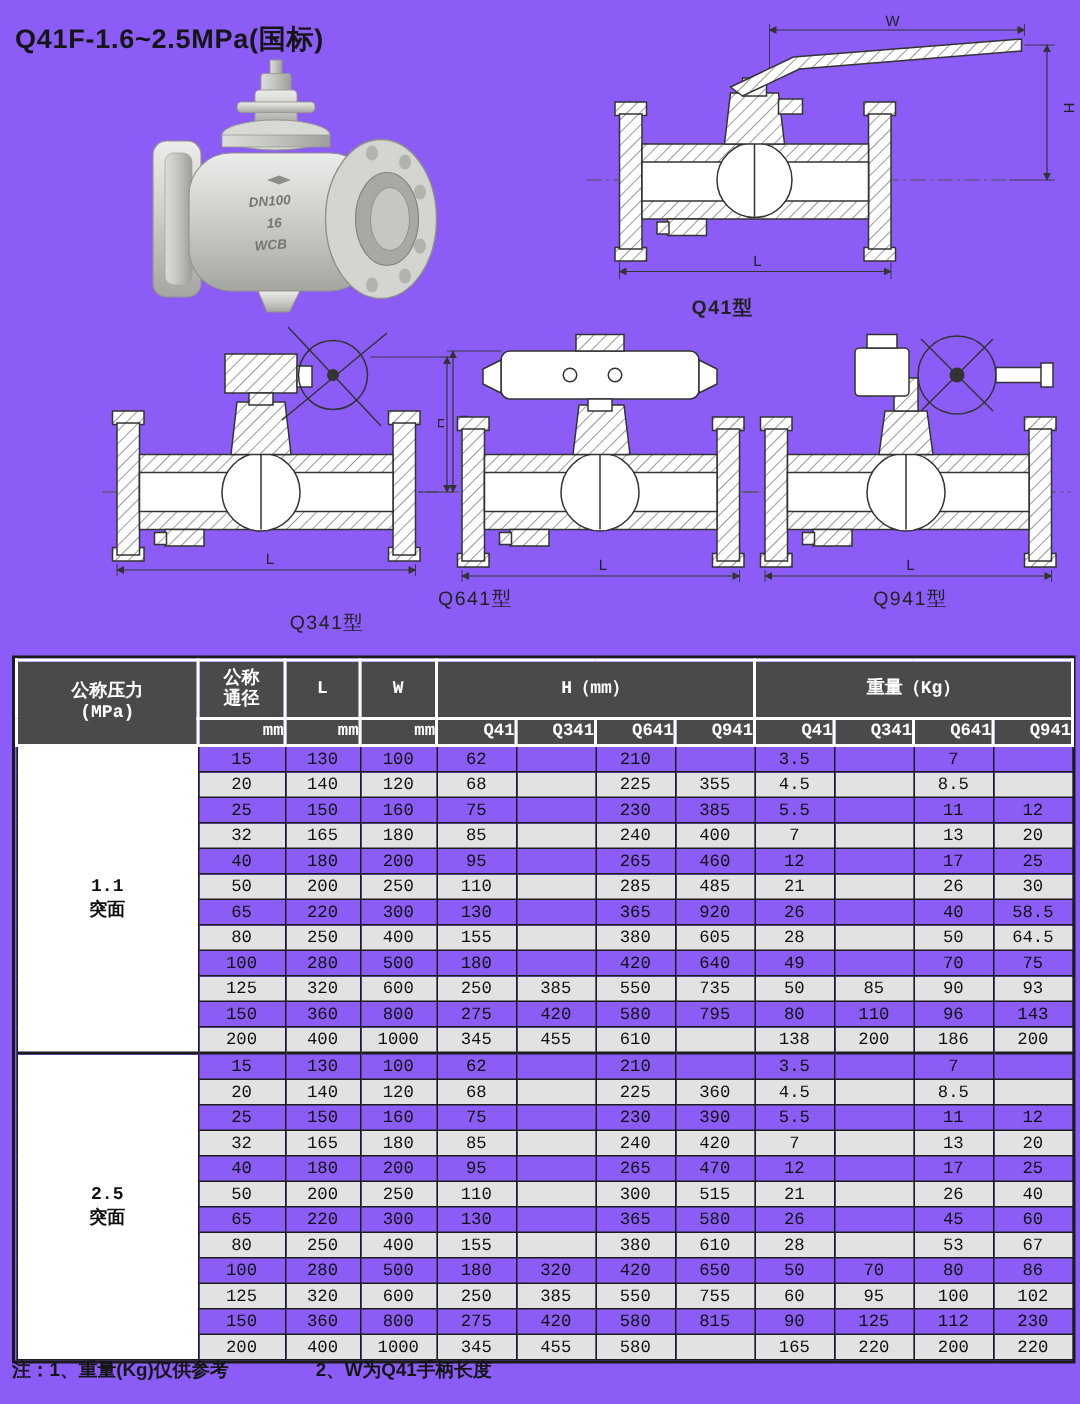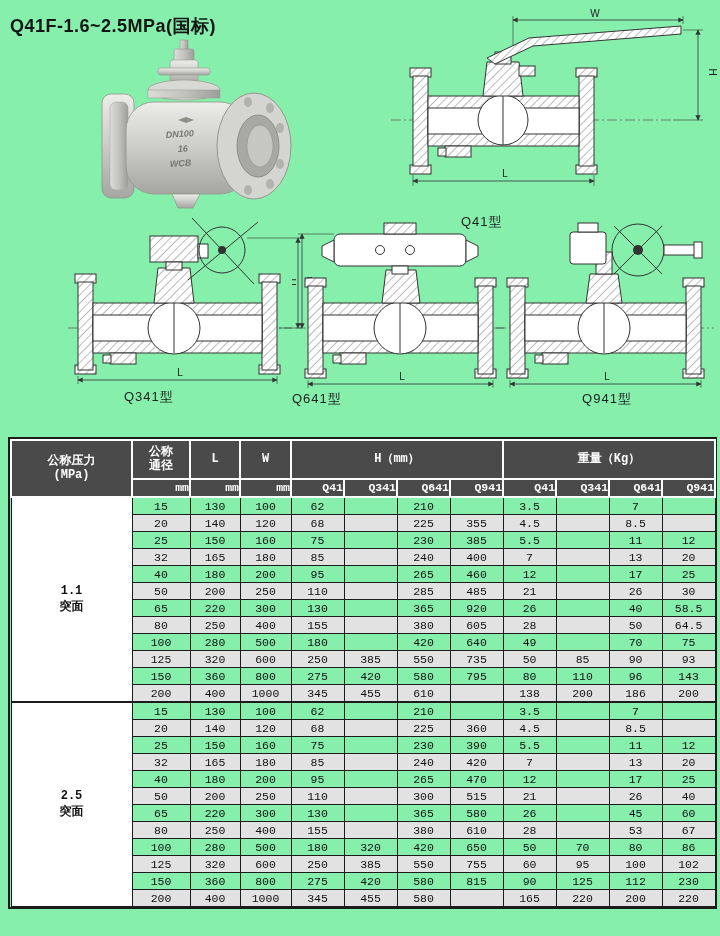--- a/index.html
+++ b/index.html
@@ -1,16 +1,16 @@
 <!DOCTYPE html>
 <html><head>
 <meta charset="utf-8">
 <style>
   html,body{margin:0;padding:0;background:#fff;font-family:"Liberation Sans",sans-serif;}
-  #page{position:relative;width:720px;height:936px;background:#86efac;overflow:hidden;color:#111;}
+  #page{position:relative;width:720px;height:936px;background:#8b5cf6;overflow:hidden;color:#111;}
   .abs{position:absolute;}
   #main-title{left:10px;top:14px;font-size:18px;font-weight:bold;letter-spacing:.5px;color:#151515;}
   #table-title{left:8px;top:410px;font-size:15px;font-weight:bold;color:#151515;}
   .dwg-label{font-size:13px;color:#222;letter-spacing:1px;}
   
   svg{display:block;}
   .hatch{fill:url(#hatch);stroke:#333;stroke-width:1;}
   .wh{fill:#fff;stroke:#333;stroke-width:1;}
   .ln{stroke:#333;stroke-width:1;fill:none;}
   .cl{stroke:#555;stroke-width:.7;stroke-dasharray:10 3 2 3;fill:none;}
@@ -114,21 +114,21 @@
       <text class="dimtxt" x="212" y="9" text-anchor="middle">W</text>
       <line class="ext" x1="300" y1="22" x2="320" y2="22"></line>
       <line class="ext" x1="290" y1="112" x2="320" y2="112"></line>
       <line class="dim" x1="315" y1="22" x2="315" y2="112"></line>
       <text class="dimtxt" x="326" y="64" text-anchor="middle" transform="rotate(90 326,64)">H</text>
       <line class="ext" x1="30" y1="167" x2="30" y2="178"></line>
       <line class="ext" x1="211" y1="167" x2="211" y2="178"></line>
       <line class="dim" x1="30" y1="173" x2="211" y2="173"></line>
       <text class="dimtxt" x="122" y="169" text-anchor="middle">L</text>
     </svg>
-    <div class="dwg-label" style="padding-left:78px;margin-top:19px;">Q41型</div>
+    <div class="dwg-label" style="padding-left:78px;margin-top:2px;font-weight:bold;">Q41型</div>
   </div>
 
   <div class="abs" style="left:62px;top:210px;width:250px;">
     <svg width="250" height="178" viewBox="0 0 250 178">
       <line class="cl" x1="6" y1="118" x2="230" y2="118"></line>
       <rect class="hatch" x="13" y="64" width="21" height="9"></rect>
       <rect class="hatch" x="13" y="155" width="21" height="9"></rect>
       <rect class="hatch" x="16" y="72" width="15" height="88"></rect>
       <rect class="hatch" x="197" y="64" width="21" height="9"></rect>
       <rect class="hatch" x="197" y="155" width="21" height="9"></rect>
@@ -149,21 +149,21 @@
       <rect class="hatch" x="41" y="145" width="8" height="8"></rect>
       <line class="ext" x1="185" y1="28" x2="240" y2="28"></line>
       <line class="ext" x1="217" y1="118" x2="240" y2="118"></line>
       <line class="dim" x1="236" y1="28" x2="236" y2="118"></line>
       <text class="dimtxt" x="245" y="70" text-anchor="middle" transform="rotate(90 245,70)">H</text>
       <line class="ext" x1="16" y1="166" x2="16" y2="174"></line>
       <line class="ext" x1="215" y1="166" x2="215" y2="174"></line>
       <line class="dim" x1="16" y1="170" x2="215" y2="170"></line>
       <text class="dimtxt" x="118" y="166" text-anchor="middle">L</text>
     </svg>
-    <div class="dwg-label" style="padding-left:62px;margin-top:0;">Q341型</div>
+    <div class="dwg-label" style="padding-left:62px;margin-top:18px;text-align:center;">Q341型</div>
   </div>
 
   <div class="abs" style="left:292px;top:208px;width:220px;">
     <svg width="220" height="182" viewBox="0 0 220 182">
       <line class="cl" x1="4" y1="120" x2="212" y2="120"></line>
       <rect class="hatch" x="13" y="70" width="21" height="9"></rect>
       <rect class="hatch" x="13" y="161" width="21" height="9"></rect>
       <rect class="hatch" x="16" y="78" width="15" height="88"></rect>
       <rect class="hatch" x="183" y="70" width="21" height="9"></rect>
       <rect class="hatch" x="183" y="161" width="21" height="9"></rect>
@@ -582,14 +582,17 @@
             <td></td>
             <td>165</td>
             <td>220</td>
             <td>200</td>
             <td>220</td>
           </tr>
         </tbody>
     </table>
   </div>
 
+  <div id="note" class="abs">
+    <span>注：1、重量(Kg)仅供参考</span><span>2、W为Q41手柄长度</span>
+  </div>
 
 </div>
 
 </body></html>

